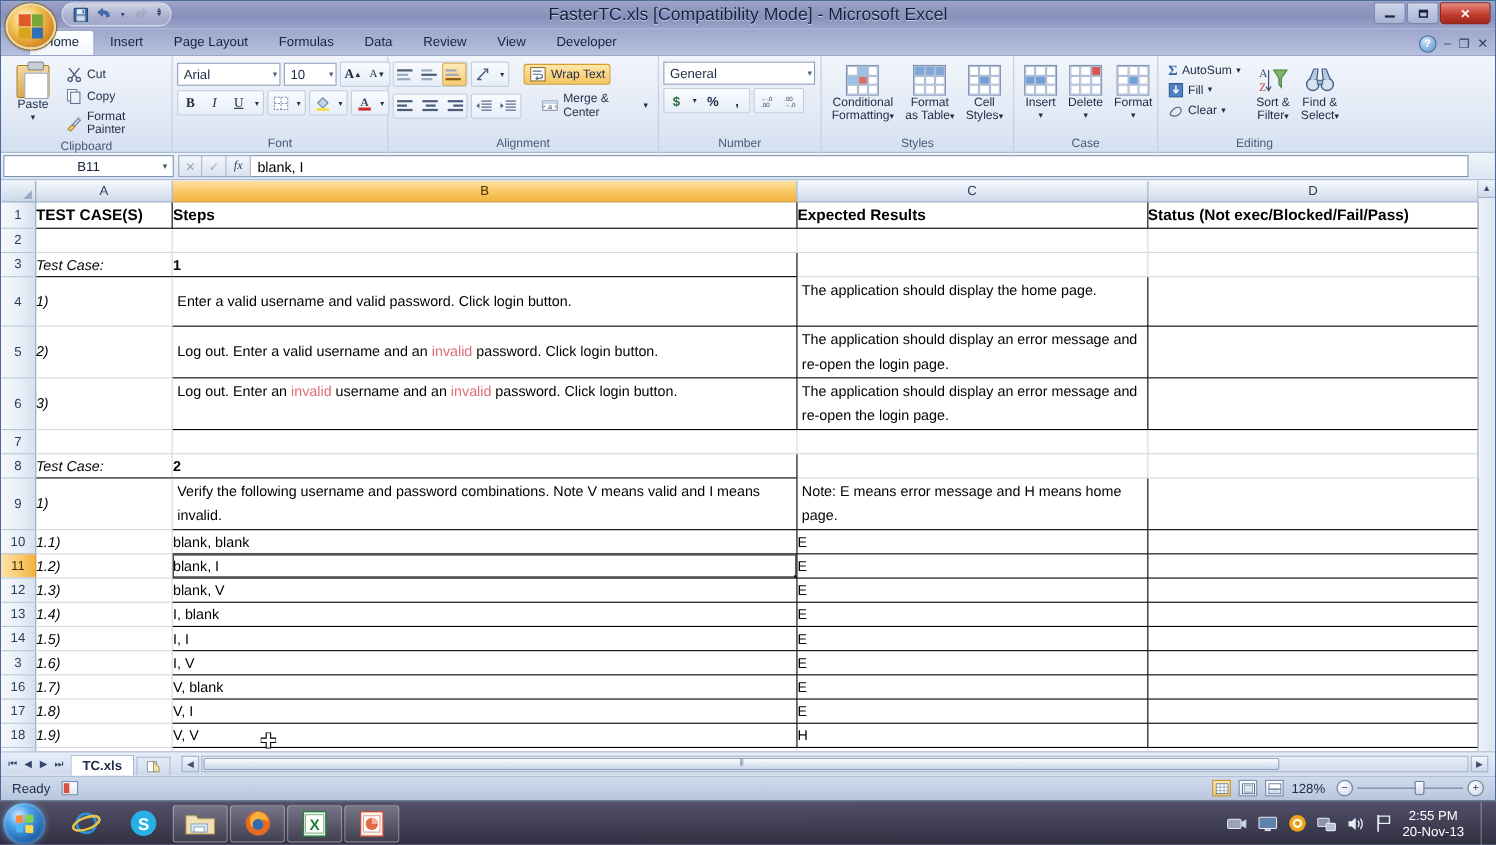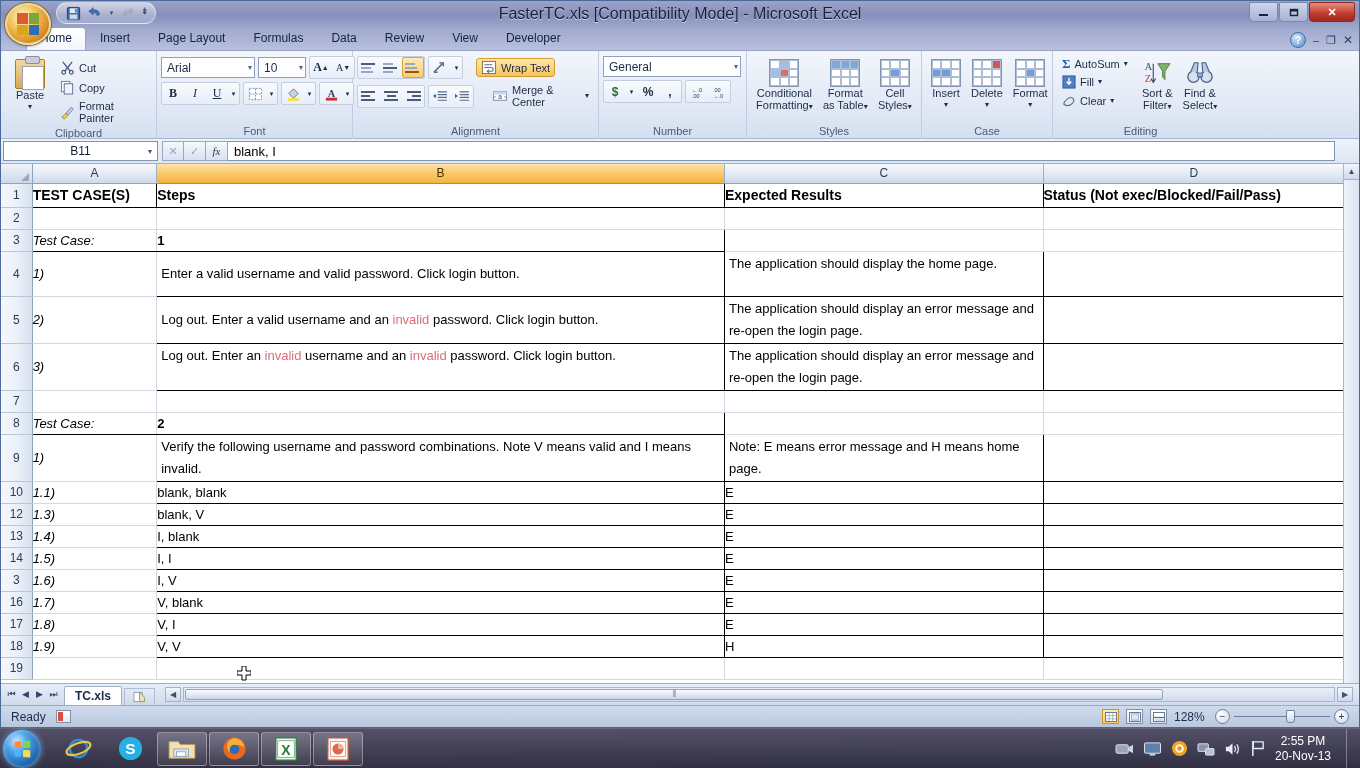--- a/index.html
+++ b/index.html
@@ -964,20 +964,30 @@
           </tr>
 
           <tr style="height:22px;">
             <td class="rowhead">10</td>
             <td class="cell ital">1.1)</td>
             <td class="cell bordered">blank, blank</td>
             <td class="cell bordered">E</td>
             <td class="cell bordered"></td>
           </tr>
 
+          <tr style="height:22px;">
+            <td class="rowhead sel">11</td>
+            <td class="cell ital">1.2)</td>
+            <td class="cell bordered selcell">
+              <span>blank, I</span>
+              <span class="selhandle"></span>
+            </td>
+            <td class="cell bordered">E</td>
+            <td class="cell bordered"></td>
+          </tr>
 
           <tr style="height:22px;">
             <td class="rowhead">12</td>
             <td class="cell ital">1.3)</td>
             <td class="cell bordered">blank, V</td>
             <td class="cell bordered">E</td>
             <td class="cell bordered"></td>
           </tr>
           <tr style="height:22px;">
             <td class="rowhead">13</td>

